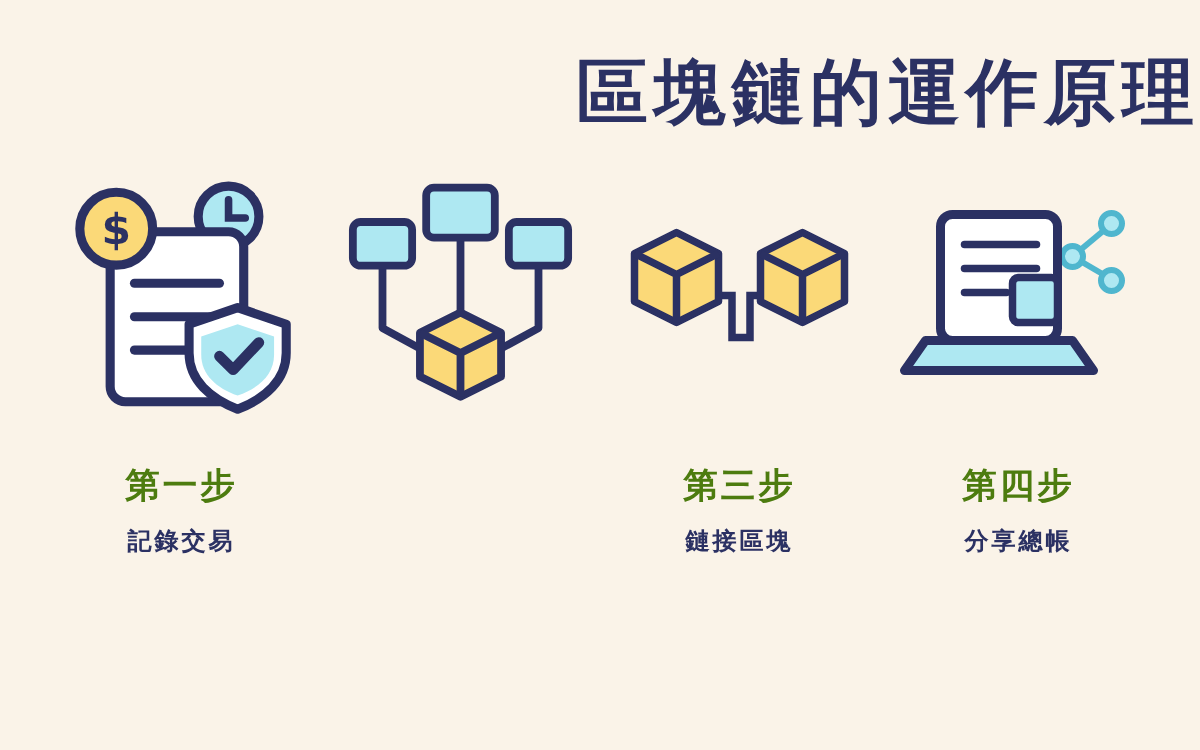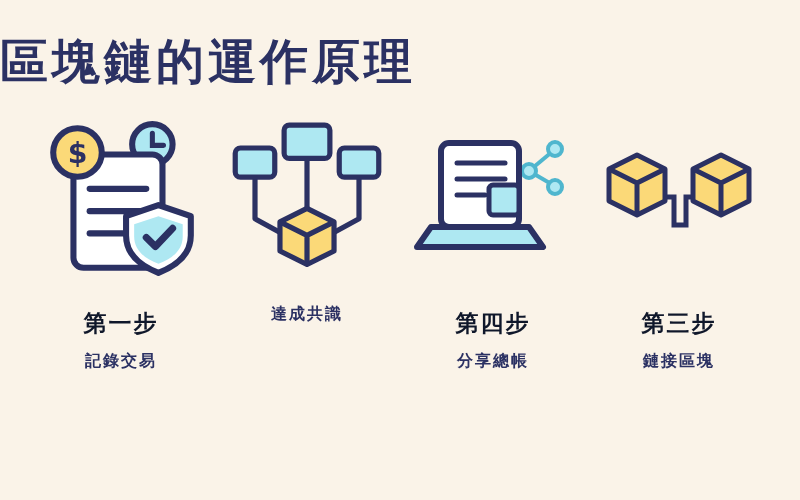--- a/index.html
+++ b/index.html
@@ -4,21 +4,21 @@
 <style>
   html,body{margin:0;padding:0}
   body{
     width:800px;height:500px;
     background:#FAF3E8;
     font-family:"DejaVu Sans","Liberation Sans",sans-serif;
     overflow:hidden;
   }
   .title{
     margin:30px 0 0 0;
-    text-align:left;
+    text-align:right;
     font-size:48px;
     font-weight:800;
     color:#2B3163;
     letter-spacing:4px;
   }
   .steps{
     display:flex;
     justify-content:space-between;
     padding:0 28px;
     margin-top:14px;
@@ -32,21 +32,21 @@
   .icon-box{
     height:184px;
     display:flex;
     align-items:center;
     justify-content:center;
   }
   .icon-box svg{display:block}
   .step-label{
     font-size:23px;
     font-weight:700;
-    color:#0f172a;
+    color:#4d7c0f;
     margin-top:16px;
     letter-spacing:2px;
   }
   .step-desc{
     font-size:16px;
     font-weight:700;
     color:#2B3163;
     margin-top:12px;
     letter-spacing:2px;
   }
@@ -91,21 +91,37 @@
         <path d="M125 58 V98 L92 116" fill="none" stroke="#2B3163" stroke-width="5" stroke-linejoin="round"></path>
 
         <rect x="53" y="8" width="44" height="32" rx="5" fill="#AEE8F2" stroke="#2B3163" stroke-width="5"></rect>
         <rect x="6" y="30" width="38" height="28" rx="5" fill="#AEE8F2" stroke="#2B3163" stroke-width="5"></rect>
         <rect x="106" y="30" width="38" height="28" rx="5" fill="#AEE8F2" stroke="#2B3163" stroke-width="5"></rect>
 
         <path d="M75 88 L101 101 V129 L75 142 L49 129 V101 Z" fill="#FBD978" stroke="#2B3163" stroke-width="5" stroke-linejoin="round"></path>
         <path d="M49 101 L75 114 L101 101 M75 114 V142" fill="none" stroke="#2B3163" stroke-width="5" stroke-linejoin="round"></path>
       </svg>
     </div>
-    <div class="step-desc">達成共識</div>
+  </div>
+
+  <div class="step">
+    <div class="icon-box">
+      <svg width="170" height="150" viewBox="0 0 170 130">
+
+        <path d="M70 62 h10 v28 h12 v-28 h10" fill="none" stroke="#2B3163" stroke-width="5"></path>
+
+        <path d="M43 20 L71 34 V66 L43 80 L15 66 V34 Z" fill="#FBD978" stroke="#2B3163" stroke-width="5" stroke-linejoin="round"></path>
+        <path d="M15 34 L43 48 L71 34 M43 48 V80" fill="none" stroke="#2B3163" stroke-width="5" stroke-linejoin="round"></path>
+
+        <path d="M127 20 L155 34 V66 L127 80 L99 66 V34 Z" fill="#FBD978" stroke="#2B3163" stroke-width="5" stroke-linejoin="round"></path>
+        <path d="M99 34 L127 48 L155 34 M127 48 V80" fill="none" stroke="#2B3163" stroke-width="5" stroke-linejoin="round"></path>
+      </svg>
+    </div>
+    <div class="step-label">第三步</div>
+    <div class="step-desc">鏈接區塊</div>
   </div>
 
   <div class="step">
     <div class="icon-box">
       <svg width="160" height="160" viewBox="0 0 160 130">
 
         <g>
           <line x1="116" y1="36" x2="140" y2="16" stroke="#4FB6CE" stroke-width="4"></line>
           <line x1="116" y1="36" x2="140" y2="50" stroke="#4FB6CE" stroke-width="4"></line>
           <circle cx="116" cy="36" r="7" fill="#AEE8F2" stroke="#4FB6CE" stroke-width="4"></circle>
@@ -120,30 +136,13 @@
 
         <rect x="76" y="50" width="30" height="30" rx="4" fill="#AEE8F2" stroke="#2B3163" stroke-width="5"></rect>
 
         <path d="M18 92 H116 L130 112 H4 Z" fill="#AEE8F2" stroke="#2B3163" stroke-width="6" stroke-linejoin="round"></path>
       </svg>
     </div>
     <div class="step-label">第四步</div>
     <div class="step-desc">分享總帳</div>
   </div>
 
-  <div class="step">
-    <div class="icon-box">
-      <svg width="170" height="150" viewBox="0 0 170 130">
-
-        <path d="M70 62 h10 v28 h12 v-28 h10" fill="none" stroke="#2B3163" stroke-width="5"></path>
-
-        <path d="M43 20 L71 34 V66 L43 80 L15 66 V34 Z" fill="#FBD978" stroke="#2B3163" stroke-width="5" stroke-linejoin="round"></path>
-        <path d="M15 34 L43 48 L71 34 M43 48 V80" fill="none" stroke="#2B3163" stroke-width="5" stroke-linejoin="round"></path>
-
-        <path d="M127 20 L155 34 V66 L127 80 L99 66 V34 Z" fill="#FBD978" stroke="#2B3163" stroke-width="5" stroke-linejoin="round"></path>
-        <path d="M99 34 L127 48 L155 34 M127 48 V80" fill="none" stroke="#2B3163" stroke-width="5" stroke-linejoin="round"></path>
-      </svg>
-    </div>
-    <div class="step-label">第三步</div>
-    <div class="step-desc">鏈接區塊</div>
-  </div>
-
 </div>
 
 </body></html>

